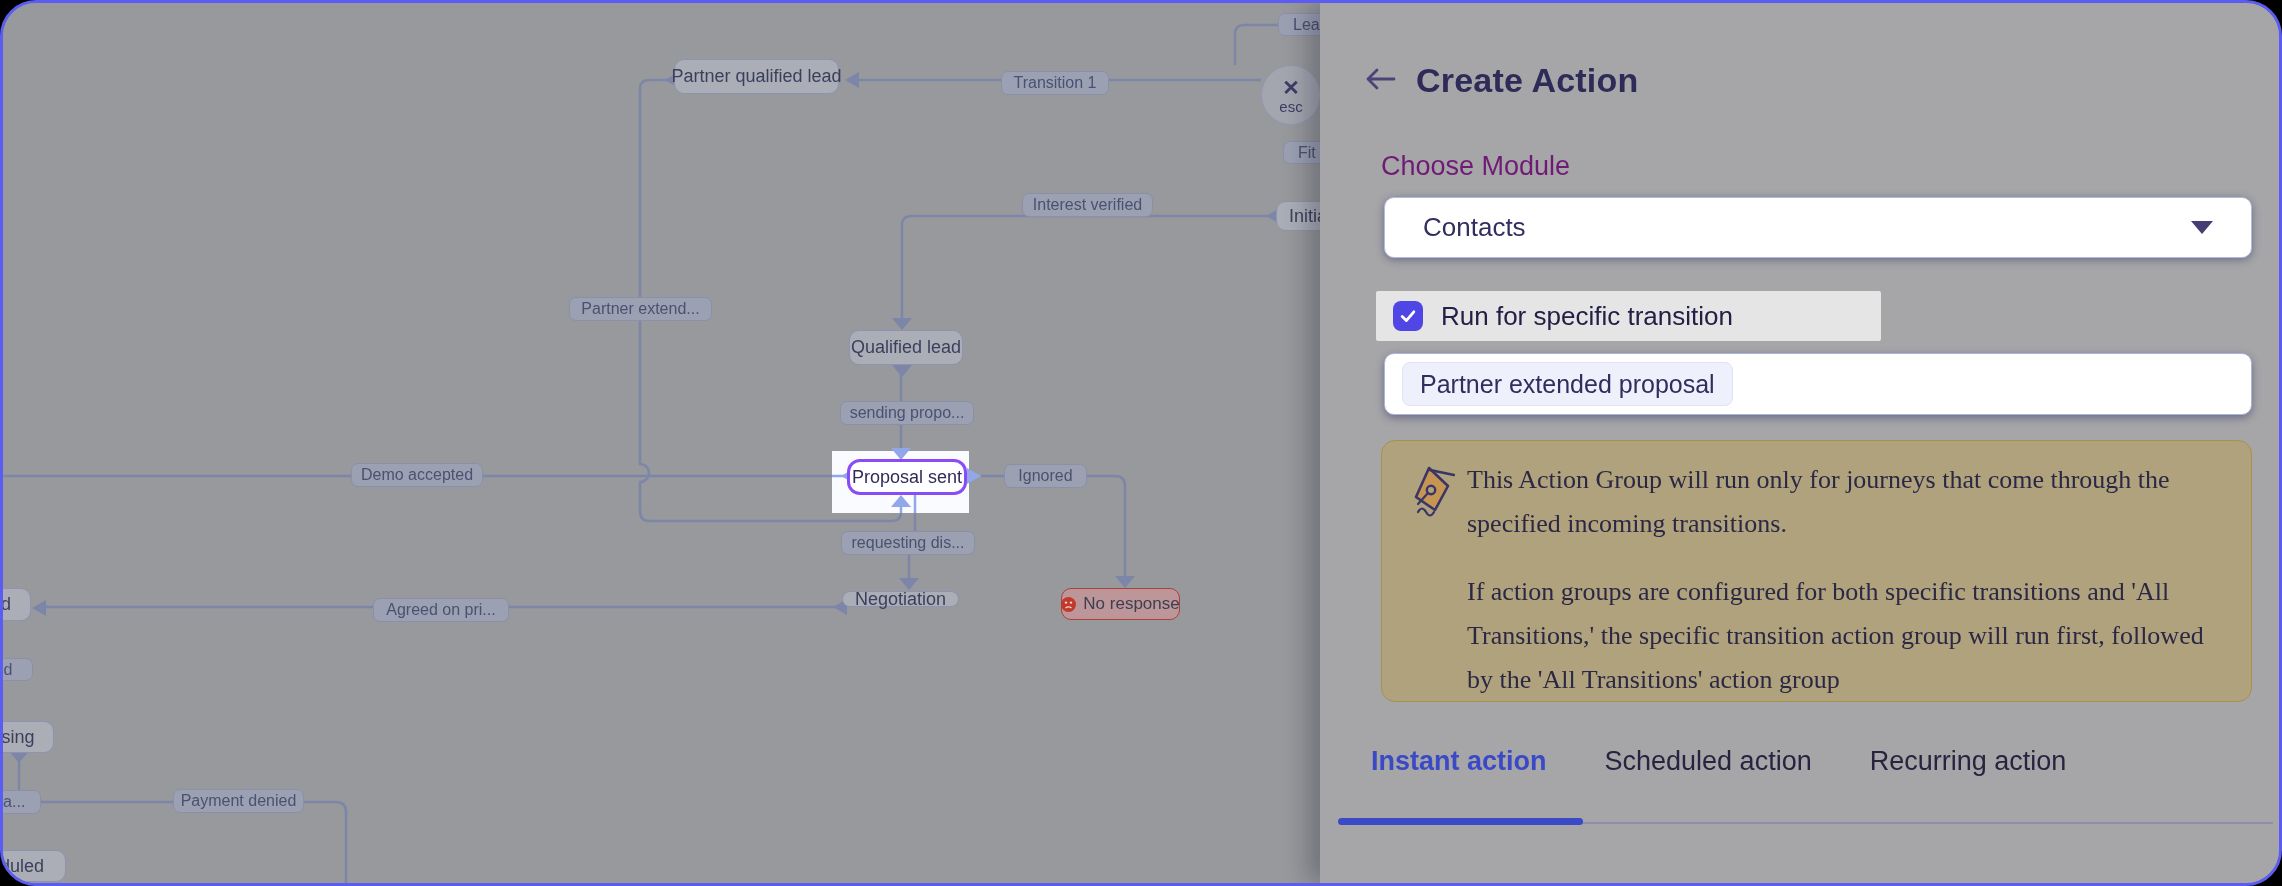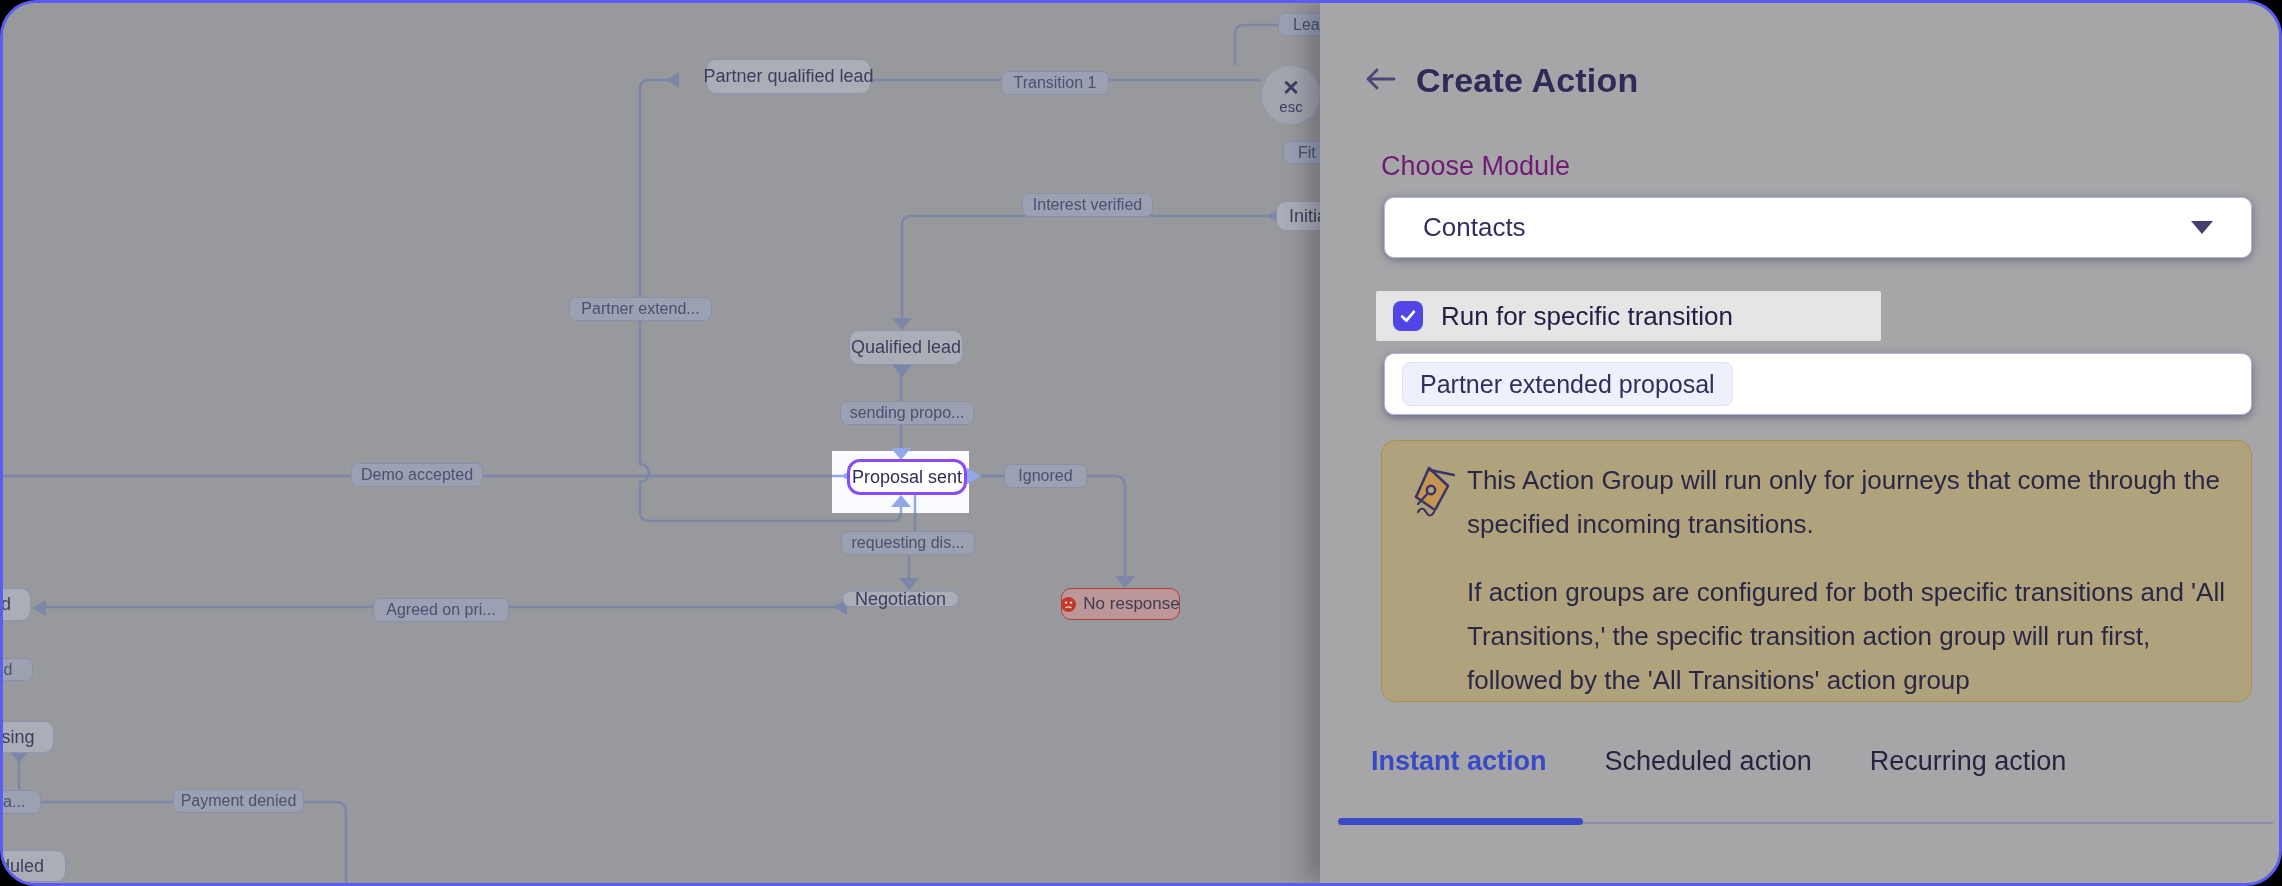--- a/index.html
+++ b/index.html
@@ -22,21 +22,21 @@
   .panel-title{position:absolute;left:96px;top:58px;font-size:34px;font-weight:700;color:#2f2b58;letter-spacing:.2px;}
   .choose-label{position:absolute;left:61px;top:148px;font-size:27px;color:#701a75;}
   .module-select{position:absolute;left:64px;top:194px;width:868px;height:61px;background:#ffffff;border:1.5px solid #b4badd;border-radius:10px;box-shadow:0 2px 8px rgba(40,40,90,.45);display:flex;align-items:center;padding:16px 38px;}
   .module-select .val{font-size:26px;color:#322f5e;flex:1;}
   .chev{width:0;height:0;border-left:11px solid transparent;border-right:11px solid transparent;border-top:13px solid #453e70;}
   .check-row{position:absolute;left:56px;top:288px;width:505px;height:50px;background:#e5e5e5;border-radius:2px;display:flex;align-items:center;padding:0 0 0 17px;}
   .checkbox{width:30px;height:30px;border-radius:8px;background:#4f46e5;display:flex;align-items:center;justify-content:center;flex:none;}
   .check-row .lbl{font-size:26px;color:#232045;margin-left:18px;white-space:nowrap;}
   .trans-input{position:absolute;left:64px;top:350px;width:868px;height:62px;background:#ffffff;border:1.5px solid #aeb3da;border-radius:10px;box-shadow:0 3px 9px rgba(40,40,90,.45);display:flex;align-items:center;padding:0 10px;}
   .tag{background:#eef0fc;border:1.5px solid #dfe2f8;border-radius:8px;height:44px;display:flex;align-items:center;padding:0 17px;margin-left:7px;font-size:25px;color:#312e5e;white-space:nowrap;}
-  .info-box{position:absolute;left:61px;top:437px;width:871px;height:262px;background:#b0a27c;border:1.5px solid #a7914f;border-radius:14px;}
+  .info-box{position:absolute;left:61px;top:437px;width:871px;height:262px;background:#b0a27c;border:1.5px solid #a7914f;border-radius:14px;font-family:Liberation Serif, serif;}
   .info-icon{position:absolute;left:27px;top:22px;}
   .info-text{position:absolute;left:85px;top:17px;width:762px;font-size:26px;line-height:44px;color:#2b2845;}
   .info-text p{margin:0;}
   .info-text p + p{margin-top:24px;}
   .tabs{position:absolute;left:51px;top:743px;display:flex;gap:58px;align-items:baseline;}
   .tab{font-size:27px;color:#27243f;background:none;border:none;padding:0;white-space:nowrap;font-family:"Liberation Sans",sans-serif;}
   .tab.active{color:#3a49c5;font-weight:700;}
   .tab-divider{position:absolute;left:23px;top:819px;width:930px;height:2px;background:#8e8eac;}
   .tab-underline{position:absolute;left:18px;top:815px;width:245px;height:7px;border-radius:4px;background:#3a49c5;}
   .nr-face{flex:none;}
@@ -88,21 +88,21 @@
         <path d="M898 445 V448 M829 473 H842 M898 504 V510 M912 491 V510"></path>
       </g>
       <g fill="#92a7e9">
         <polygon points="898,457 888,445 908,445"></polygon>
         <polygon points="898,492 888,504 908,504"></polygon>
         <polygon points="838,473 852,465 852,481"></polygon>
         <polygon points="978,473 964,465 964,481"></polygon>
       </g>
     </svg>
 
-    <div class="state-node" style="left:703px;top:56px;width:165px;height:35px;">
+    <div class="state-node" style="left:671px;top:56px;width:165px;height:35px;">
         <span>Partner qualified lead</span>
       </div>
     <div class="state-node" style="left:846px;top:327px;width:114px;height:35px;">
         <span>Qualified lead</span>
       </div>
     <div class="node-highlight" style="left:844px;top:456px;width:120px;height:36px;">
         <span>Proposal sent</span>
       </div>
     <div class="state-node" style="left:839px;top:588px;width:117px;height:16px;">
         <span>Negotiation</span>

